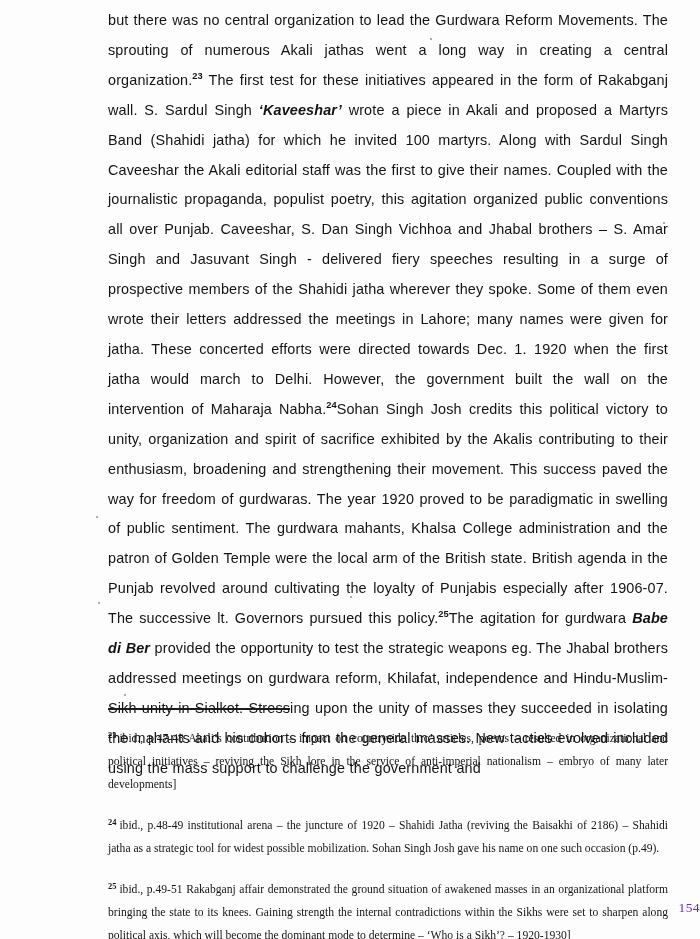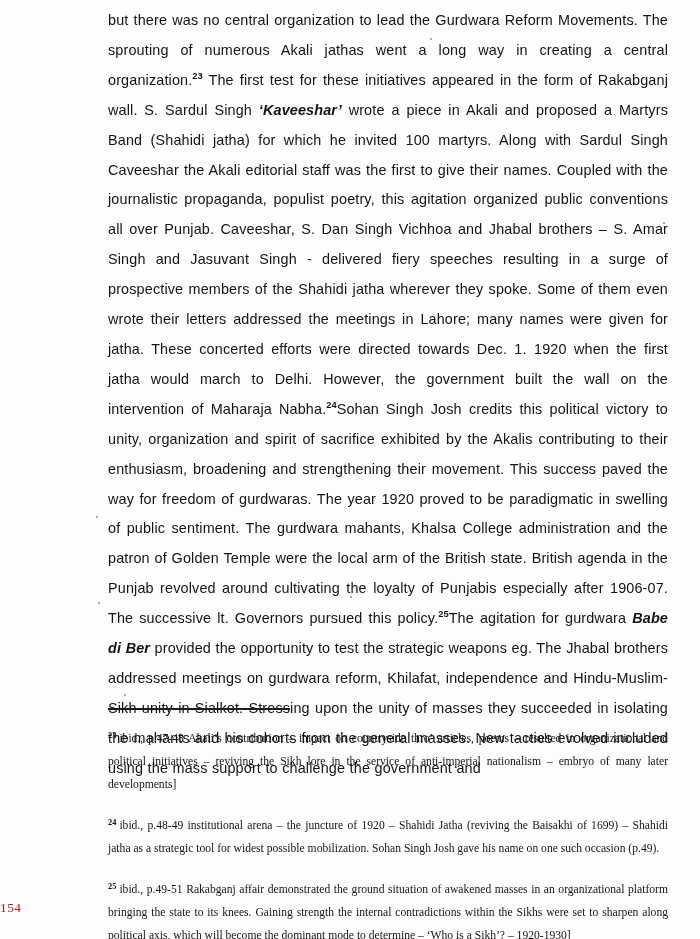--- a/index.html
+++ b/index.html
@@ -98,24 +98,24 @@
     font-weight: bold;
     margin-right: 3px;
   }
 
   
   .page-number {
     position: absolute;
     left: 0;
     top: 900px;
     width: 700px;
-    text-align: left;
+    text-align: right;
     font-family: "Liberation Serif", serif;
     font-size: 13.5px;
-    color: #b91c1c;
+    color: #6d28d9;
     letter-spacing: 0.4px;
   }
 </style>
 </head>
 <body>
 
 <div class="page">
 
   <span class="speck" style="left:430px;top:38px;width:2px;height:2px;"></span>
   <span class="speck" style="left:663px;top:222px;width:2px;height:2px;"></span>
@@ -126,19 +126,19 @@
   <span class="speck" style="left:124px;top:694px;width:2px;height:2px;"></span>
 
   <div class="body-block">
     <p class="para"><span>but there was no central organization to lead the Gurdwara Reform Movements. The sprouting of numerous Akali jathas went a long way in creating a central organization.</span><sup class="fn">23</sup><span> The first test for these initiatives appeared in the form of Rakabganj wall. S. Sardul Singh </span><i>‘Kaveeshar’</i><span> wrote a piece in Akali and proposed a Martyrs Band (Shahidi jatha) for which he invited 100 martyrs. Along with Sardul Singh Caveeshar the Akali editorial staff was the first to give their names. Coupled with the journalistic propaganda, populist poetry, this agitation organized public conventions all over Punjab. Caveeshar, S. Dan Singh Vichhoa and Jhabal brothers – S. Amar Singh and Jasuvant Singh - delivered fiery speeches resulting in a surge of prospective members of the Shahidi jatha wherever they spoke. Some of them even wrote their letters addressed the meetings in Lahore; many names were given for jatha. These concerted efforts were directed towards Dec. 1. 1920 when the first jatha would march to Delhi. However, the government built the wall on the intervention of Maharaja Nabha.</span><sup class="fn">24</sup><span>Sohan Singh Josh credits this political victory to unity, organization and spirit of sacrifice exhibited by the Akalis contributing to their enthusiasm, broadening and strengthening their movement. This success paved the way for freedom of gurdwaras. The year 1920 proved to be paradigmatic in swelling of public sentiment. The gurdwara mahants, Khalsa College administration and the patron of Golden Temple were the local arm of the British state. British agenda in the Punjab revolved around cultivating the loyalty of Punjabis especially after 1906-07. The successive lt. Governors pursued this policy.</span><sup class="fn">25</sup><span>The agitation for gurdwara </span><i>Babe di Ber</i><span> provided the opportunity to test the strategic weapons eg. The Jhabal brothers addressed meetings on gurdwara reform, Khilafat, independence and Hindu-Muslim-Sikh unity in Sialkot. Stressing upon the unity of masses they succeeded in isolating the mahants and his cohorts from the general masses. New tacties evolved included using the mass support to challenge the government and</span></p>
   </div>
 
   <div class="fn-rule"></div>
 
   <div class="footnotes">
     <p class="footnote"><span class="marker">23</span><span>ibid., p.47-48 Akali’s contribution – impact on countryside thro’ articles, poems – resulted in organizational and political initiatives – reviving the Sikh lore in the service of anti-imperial nationalism – embryo of many later developments]</span></p>
-    <p class="footnote"><span class="marker">24</span><span>ibid., p.48-49 institutional arena – the juncture of 1920 – Shahidi Jatha (reviving the Baisakhi of 1699) – Shahidi jatha as a strategic tool for widest possible mobilization. Sohan Singh Josh gave his name on one such occasion (p.49).</span></p>
+    <p class="footnote"><span class="marker">24</span><span>ibid., p.48-49 institutional arena – the juncture of 1920 – Shahidi Jatha (reviving the Baisakhi of 2186) – Shahidi jatha as a strategic tool for widest possible mobilization. Sohan Singh Josh gave his name on one such occasion (p.49).</span></p>
     <p class="footnote"><span class="marker">25</span><span>ibid., p.49-51 Rakabganj affair demonstrated the ground situation of awakened masses in an organizational platform bringing the state to its knees. Gaining strength the internal contradictions within the Sikhs were set to sharpen along political axis, which will become the dominant mode to determine – ‘Who is a Sikh’? – 1920-1930]</span></p>
   </div>
 
   <div class="page-number">154</div>
 
 </div>
 
 </body></html>

